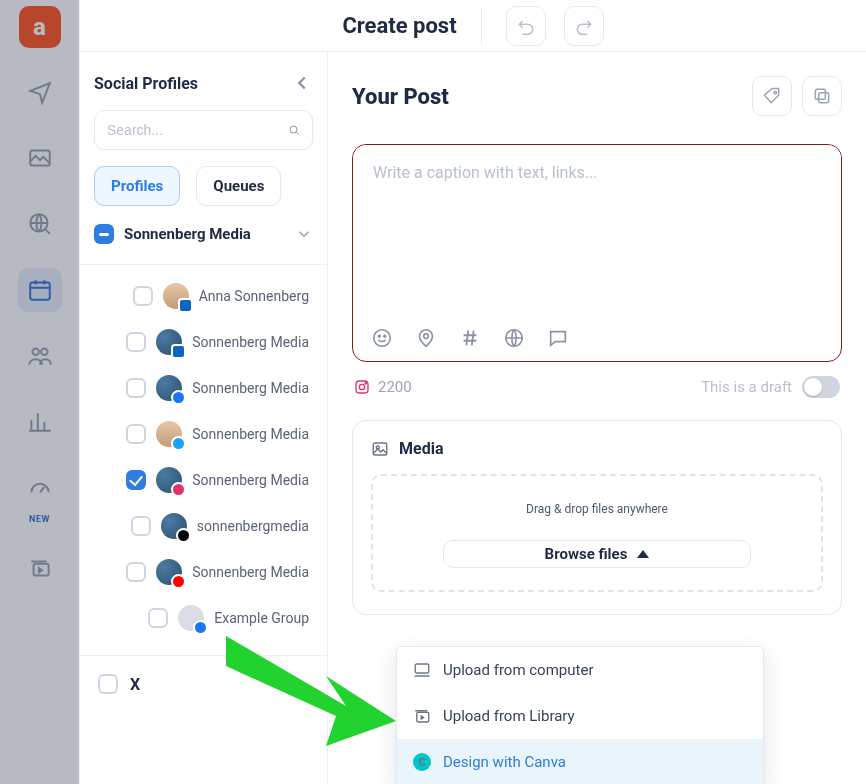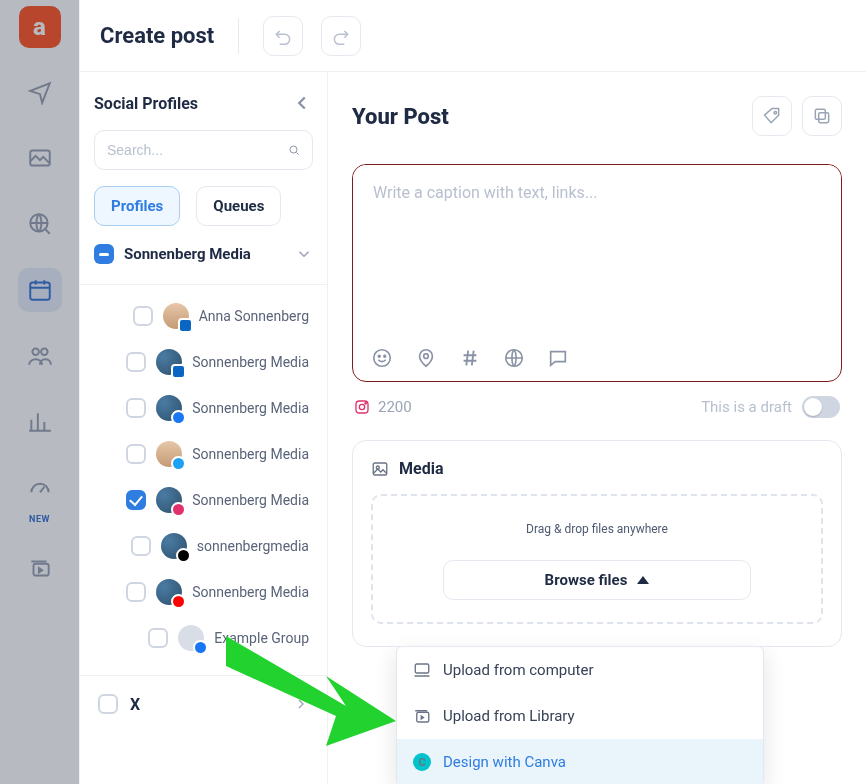--- a/index.html
+++ b/index.html
@@ -51,25 +51,26 @@
 }
 
 
 .panel {
   position:absolute;
   left: 80px; top:0; right:0; bottom:0;
   background:#fff;
   display:flex; flex-direction:column;
 }
 .topbar {
-  height: 72px;
+  height: 52px;
   display:flex; align-items:center;
   padding: 16px 20px;
   border-bottom:1px solid #eef0f3;
   gap: 18px;
+  justify-content: center;
 }
 .topbar h1 { font-size:22px; color:#1f2a44; font-weight:700;}
 .vdiv { width:1px; height:36px; background:#e5e8ee; margin:0 6px;}
 .tbtn {
   width:40px; height:40px; border:1px solid #e5e8ee; border-radius:10px;
   display:flex;align-items:center;justify-content:center;color:#b8c0cf;
 }
 .tbtn svg { width:20px;height:20px;}
 
 .body { flex:1; display:flex; }
@@ -175,21 +176,21 @@
 .mhead{display:flex;align-items:center;gap:10px;margin-bottom:16px;}
 .mhead svg{width:18px;height:18px;color:#6b7487;}
 .mhead span{font-weight:700;color:#1f2a44;font-size:16px;}
 .dropzone{
   border:2px dashed #dfe4ec;border-radius:10px;
   padding:26px 16px 22px 16px; text-align:center;
 }
 .dztxt{color:#4d5a71;font-size:12px;margin-bottom:24px;}
 .browse{
   margin:0 auto;display:flex;align-items:center;justify-content:center;gap:10px;
-  width:308px;height:40px;border:1px solid #e5e8ee;border-radius:10px;
+  width:308px;height:28px;border:1px solid #e5e8ee;border-radius:10px;
   font-weight:700;color:#1f2a44;font-size:15px;
 }
 .browse .tri{width:0;height:0;border-left:6px solid transparent;border-right:6px solid transparent;border-bottom:8px solid #1f2a44;}
 
 .menu{
   position:absolute;
   left:396px; top:646px;
   width:368px;
   background:#fff;border:1px solid #e5e8ee;border-radius:6px;
   box-shadow:0 8px 22px rgba(15,25,45,.12);

